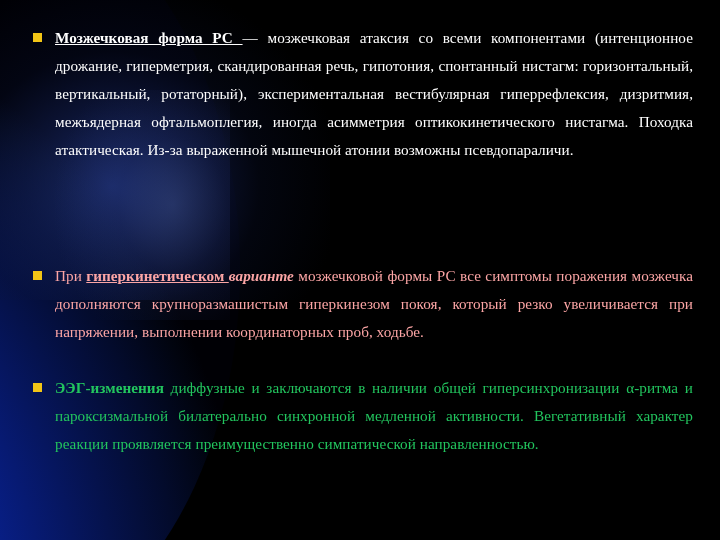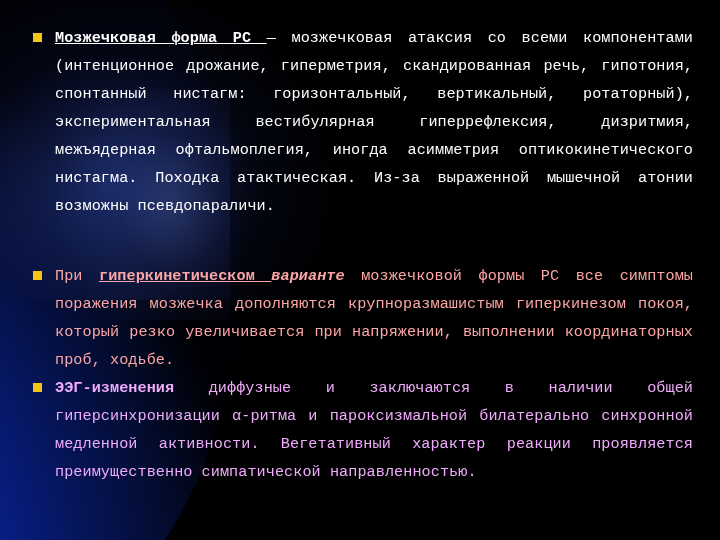--- a/index.html
+++ b/index.html
@@ -6,21 +6,21 @@
     margin: 0;
     padding: 0;
     background: #000000;
   }
   #slide {
     position: relative;
     width: 720px;
     height: 540px;
     overflow: hidden;
     background: #000000;
-    font-family: Liberation Mono, monospace;
+    font-family: Liberation Serif, serif;
   }
 
   
   .bg-base {
     position: absolute;
     inset: 0;
     background: #000000;
   }
   
   .bg-blue-ellipse {
@@ -118,16 +118,16 @@
 
   <div class="content">
 
     <div class="bullet-marker" id="m1" style="background: rgb(242, 197, 22);"></div>
     <div class="para" id="p1" style="color: rgb(255, 255, 255);"><span class="b u">Мозжечковая форма РС </span><span>— мозжечковая атаксия со всеми компонентами (интенционное дрожание, гиперметрия, скандированная речь, гипотония, спонтанный нистагм: горизонтальный, вертикальный, ротаторный), экспериментальная вестибулярная гиперрефлексия, дизритмия, межъядерная офтальмоплегия, иногда асимметрия оптикокинетического нистагма. Походка атактическая. Из-за выраженной мышечной атонии возможны псевдопараличи.</span></div>
 
     <div class="bullet-marker" id="m2" style="background: rgb(242, 197, 22);"></div>
     <div class="para" id="p2" style="color: #fca5a5;"><span>При </span><span class="b u">гиперкинетическом </span><span class="b i">варианте</span><span> мозжечковой формы РС все симптомы поражения мозжечка дополняются крупноразмашистым гиперкинезом покоя, который резко увеличивается при напряжении, выполнении координаторных проб, ходьбе.</span></div>
 
     <div class="bullet-marker" id="m3" style="background: rgb(242, 197, 22);"></div>
-    <div class="para" id="p3" style="color: #f0abfc;"><span class="b">ЭЭГ-изменения</span><span> диффузные и заключаются в наличии общей гиперсинхронизации α-ритма и пароксизмальной билатерально синхронной медленной активности. Вегетативный характер реакции проявляется преимущественно симпатической направленностью.</span></div>
+    <div class="para" id="p3" style="color: #22c55e;"><span class="b">ЭЭГ-изменения</span><span> диффузные и заключаются в наличии общей гиперсинхронизации α-ритма и пароксизмальной билатерально синхронной медленной активности. Вегетативный характер реакции проявляется преимущественно симпатической направленностью.</span></div>
 
   </div>
 </div>
 
 </body></html>

